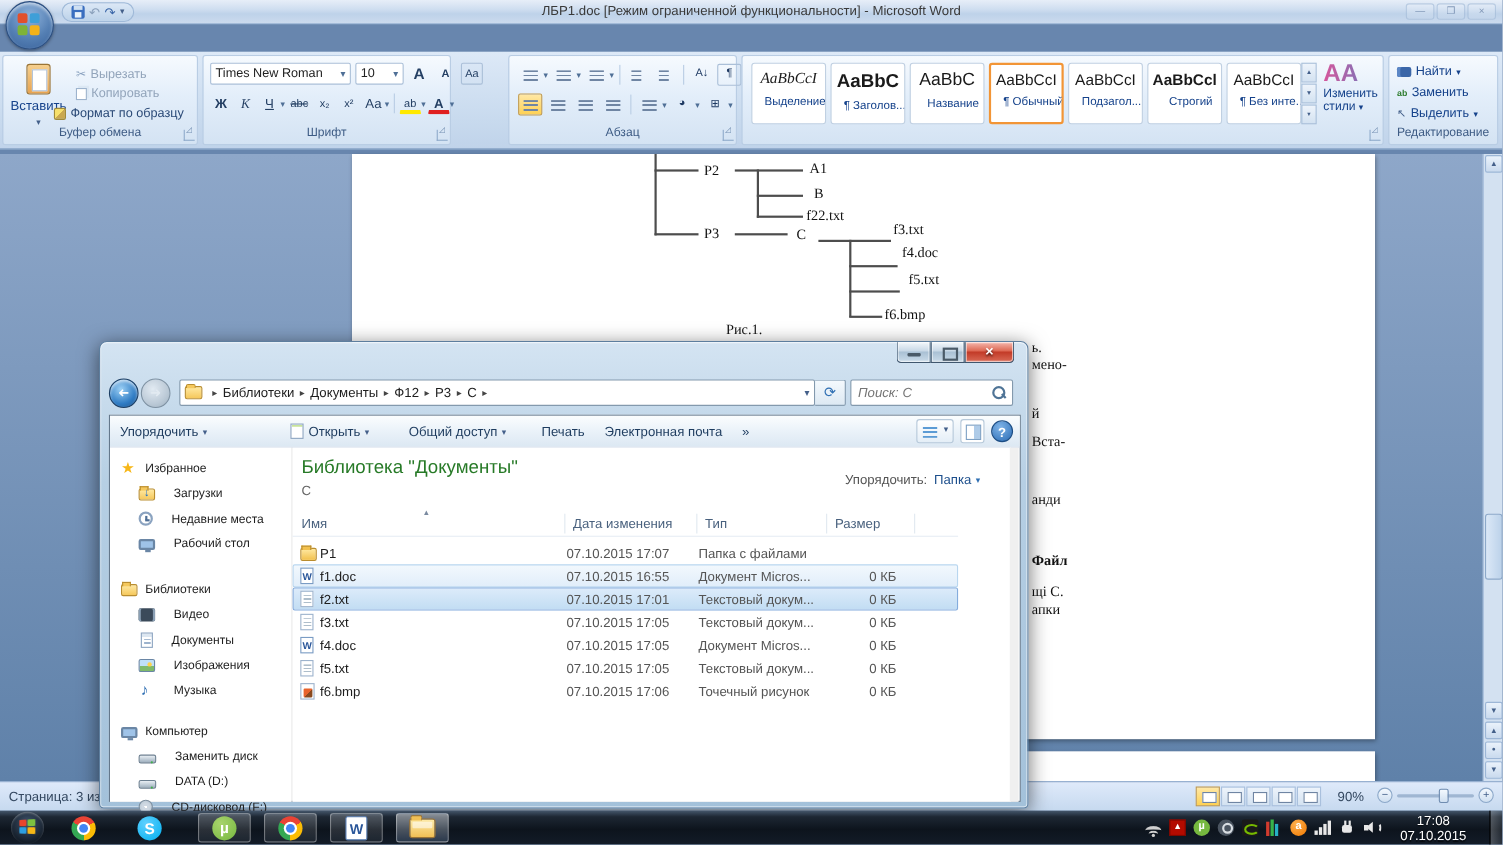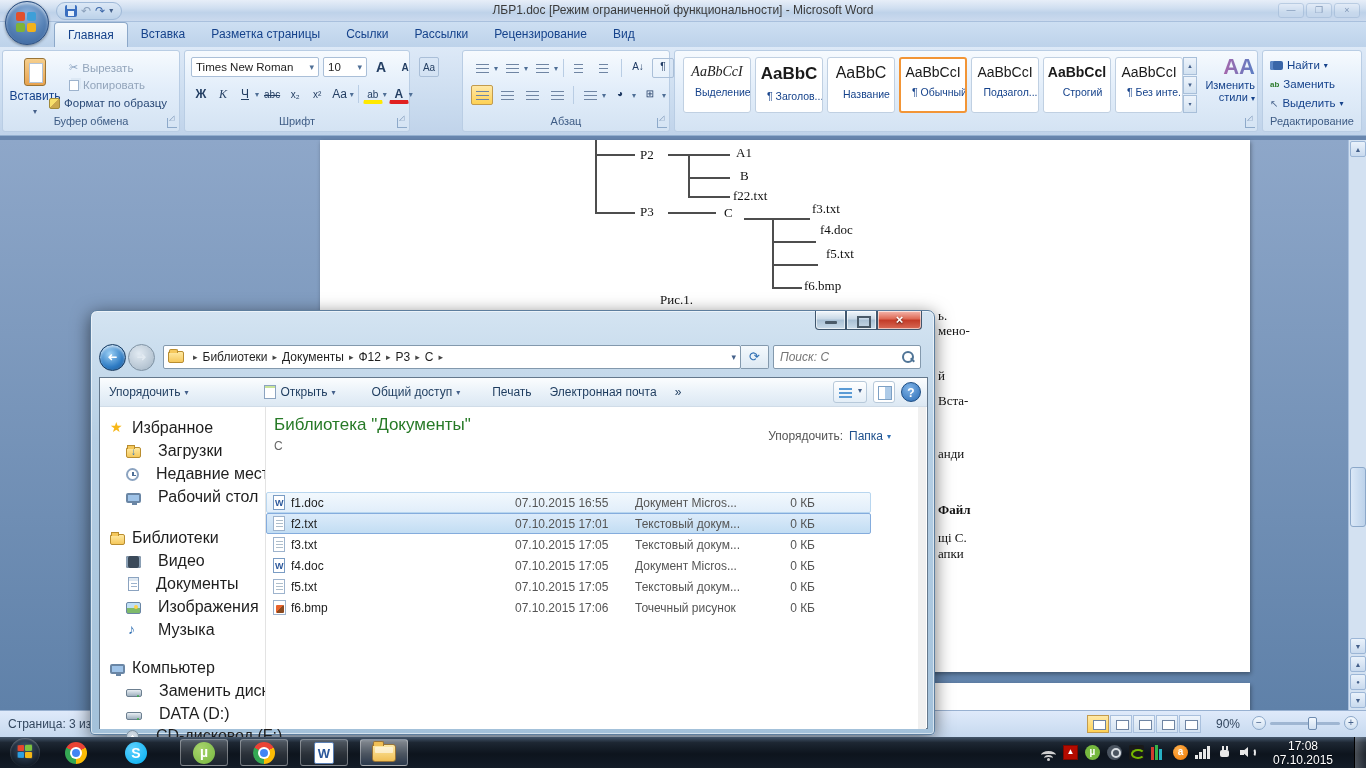--- a/index.html
+++ b/index.html
@@ -91,21 +91,21 @@
   .chips { position:absolute; left:8px; top:6px; display:flex; gap:4px; }
   .chip { width:68px; height:56px; background:#fff; border:1px solid #c0d0e2; border-radius:3px; text-align:center; padding-top:6px; }
   .chip.sel { border:2px solid #f29536; padding-top:5px; }
   .chip-sample { font-size:14px; color:#1a1a1a; white-space:nowrap; overflow:hidden; }
   .chip:nth-child(1) .chip-sample { font-style:italic; font-family:"Liberation Serif",serif; }
   .chip:nth-child(2) .chip-sample,.chip:nth-child(6) .chip-sample { font-weight:bold; }
   .chip-label { font-size:10.5px; color:#15428b; margin-top:6px; white-space:nowrap; overflow:hidden;padding-left:11px; }
   .st-scroll { position:absolute; left:508px; top:6px; width:14px; height:56px; display:flex; flex-direction:column; gap:1px; }
   .st-scroll span { flex:1; border:1px solid #a8bfd9; background:linear-gradient(180deg,#eef4fb,#d3e2f1);
     font-size:6px; color:#44608a; text-align:center; line-height:16px; }
-  .chg-styles { position:absolute; left:528px; top:4px; width:52px; height:62px; text-align:right; font-size:11px; color:#15428b; }
+  .chg-styles { position:absolute; left:528px; top:4px; width:52px; height:62px; text-align:left; font-size:11px; color:#15428b; }
   .chg-styles .aa { font-size:22px; font-weight:bold; background:linear-gradient(90deg,#d6569b,#5b7fc4);
     -webkit-background-clip:text; background-clip:text; color:transparent; line-height:24px; }
 
   
   #g-edit { left:1262px; width:100px; }
   .ed-row { position:absolute; left:7px; font-size:11.5px; color:#15428b; white-space:nowrap; display:flex; gap:4px; align-items:center; }
   .binocs { width:13px; height:9px; background:#3a66a8; border-radius:2px; box-shadow:inset 3px 0 0 #5c87c6; }
   .ab-ac { font-size:8px; color:#2f7d2f; font-weight:bold; }
   .cursor-g { font-size:10px; color:#44608a; }
 
@@ -196,21 +196,21 @@
     position:relative; }
   .views-btn:before { content:""; position:absolute; left:5px; top:6px; width:13px; height:10px;
     background:repeating-linear-gradient(180deg,#5b9bd5 0 2px,transparent 2px 4px); }
   .views-btn:after { content:"▾"; position:absolute; right:4px; top:4px; font-size:8px; color:#44608a; }
   .prev-btn { width:22px; height:22px; border:1px solid #b7c9da; border-radius:3px; background:#fff; position:relative; }
   .prev-btn:before { content:""; position:absolute; left:4px; top:4px; width:12px; height:12px; border:1px solid #7da0c4;
     background:linear-gradient(90deg,#fff 50%,#aecbe8 50%); }
   .help-btn { width:20px; height:20px; border-radius:50%; background:radial-gradient(circle at 40% 30%,#7fb4e8,#2a6bb4);
     color:#fff; font-weight:bold; font-size:12px; text-align:center; line-height:20px; border:1px solid #1c4d84; }
 
-  .x-side { position:absolute; left:0; top:29px; width:165px; height:322px; background:#fff; font-size:16px; color:#1e1e1e; }
+  .x-side { position:absolute; left:0; top:29px; width:165px; height:322px; background:#fff; font-size:11px; color:#1e1e1e; }
   .sgroup { position:absolute; left:10px; display:flex; gap:7px; align-items:center; white-space:nowrap; }
   .sitem  { position:absolute; left:26px; display:flex; gap:17px; align-items:center; white-space:nowrap; }
   .ic { width:15px; height:14px; display:inline-block; position:relative; flex:none; }
   .ic-star:before { content:"★"; color:#f7b718; font-size:14px; position:absolute; top:-2px; }
   .ic-folder { background:linear-gradient(180deg,#ffe9a2,#f5c85c); border:1px solid #b98d2f; border-radius:2px; height:11px; margin-top:2px; }
   .ic-folder:before { content:""; position:absolute; left:0; top:-3px; width:6px; height:3px; background:#f5c85c; border:1px solid #b98d2f; border-bottom:none; }
   .ic-dl:after { content:"↓"; position:absolute; left:4px; top:-2px; color:#1d6ec9; font-weight:bold; font-size:10px; }
   .ic-clock { border:2px solid #8ba3c0; border-radius:50%; width:13px; height:13px; }
   .ic-clock:before { content:""; position:absolute; left:4px; top:2px; width:1.5px; height:4px; background:#4f6f96; }
   .ic-clock:after { content:""; position:absolute; left:4px; top:5px; width:4px; height:1.5px; background:#4f6f96; } 
@@ -343,29 +343,20 @@
           <i></i>
         </span>
     </div>
     <div class="qat">
       <span class="floppy"></span>
       <span class="g" style="color:#8aa0bb">↶</span>
       <span class="g" style="color:#3a66a8">↷</span>
       <span class="g" style="font-size:8px;color:#44608a">▾</span>
     </div>
 
-    <div class="w-tabs">
-      <div class="w-tab active">Главная</div>
-      <div class="w-tab">Вставка</div>
-      <div class="w-tab">Разметка страницы</div>
-      <div class="w-tab">Ссылки</div>
-      <div class="w-tab">Рассылки</div>
-      <div class="w-tab">Рецензирование</div>
-      <div class="w-tab">Вид</div>
-    </div>
 
     <div class="ribbon">
 
       <div class="rgroup" id="g-clip">
         <div class="paste-btn">
           <span class="clipb"></span><br>
           <span>Вставить</span> <span style="font-size:8px;color:#44608a">▾</span>
         </div>
         <div class="clip-small dis" style="top:10px;">
           <span class="mini-scissors"></span>
@@ -729,21 +720,39 @@
       <div class="x-main">
         <div class="lib-title">Библиотека "Документы"</div>
         <div class="lib-sub">С</div>
         <div class="arrange">
           <span>Упорядочить:</span>
           <b>
               <span>Папка</span>
               <span class="car">▾</span>
             </b>
         </div>
+        <div class="cols">
+          <span class="sort-arr">▲</span>
+          <span class="col" style="left:8px">Имя</span>
+          <span class="colsep" style="left:247px"></span>
+          <span class="col" style="left:255px">Дата изменения</span>
+          <span class="colsep" style="left:367px"></span>
+          <span class="col" style="left:375px">Тип</span>
+          <span class="colsep" style="left:485px"></span>
+          <span class="col" style="left:493px">Размер</span>
+          <span class="colsep" style="left:565px"></span>
+        </div>
         <div class="files">
+          <div class="frow">
+            <span class="fi fi-folder"></span>
+            <span>P1</span>
+              <span style="color:#555">07.10.2015 17:07</span>
+            <span style="color:#555">Папка с файлами</span>
+              <span class="fsize" style="color:#555"></span>
+          </div>
           <div class="frow hov">
             <span class="fi fi-doc"></span>
             <span>f1.doc</span>
               <span style="color:#555">07.10.2015 16:55</span>
             <span style="color:#555">Документ Micros...</span>
               <span class="fsize" style="color:#555">0 КБ</span>
           </div>
           <div class="frow sel">
             <span class="fi fi-txt"></span>
             <span>f2.txt</span>

